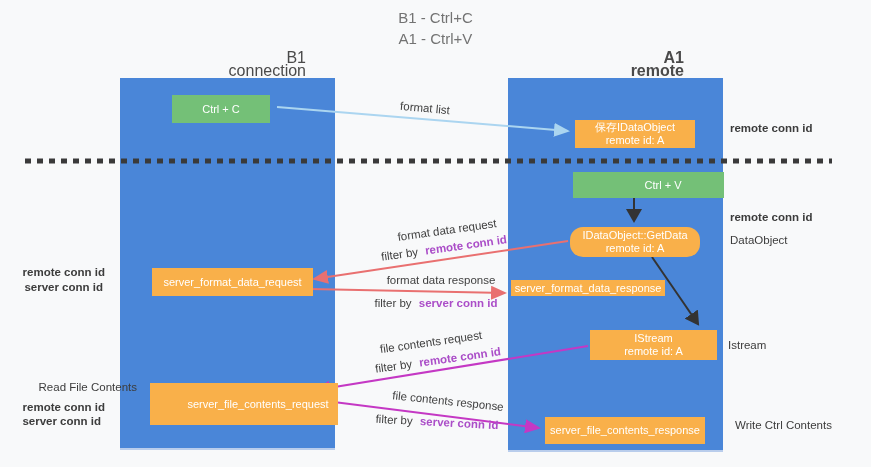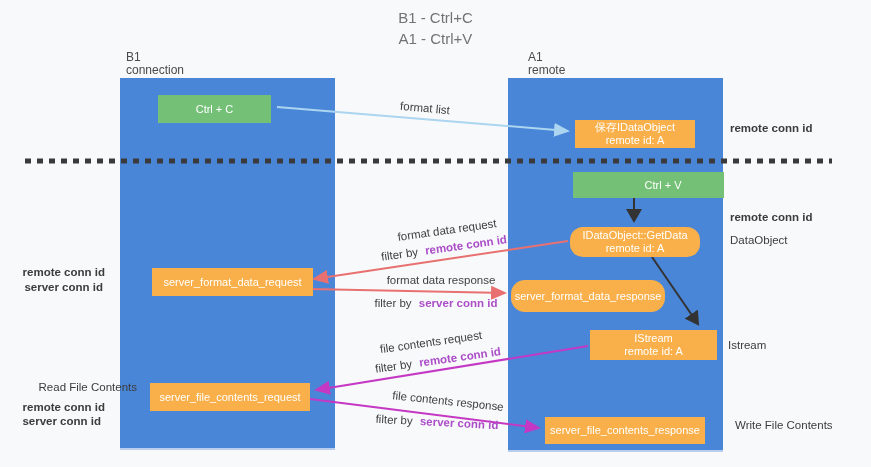--- a/index.html
+++ b/index.html
@@ -1,20 +1,20 @@
 <!DOCTYPE html>
 <html><head>
 <meta charset="utf-8">
 <style>
   html,body{margin:0;padding:0;background:#f8f9fa;}
   .canvas{position:relative;width:871px;height:467px;background:#f8f9fa;
           font-family:"Liberation Sans",sans-serif;overflow:hidden;}
   .title{position:absolute;top:7px;left:0;width:871px;text-align:center;
          font-size:15px;line-height:21px;color:#737373;}
-  .colheader{position:absolute;text-align:left;font-size:12px;line-height:13px;color:#4a4a4a;}
+  .colheader{position:absolute;text-align:right;font-size:16px;line-height:13px;color:#4a4a4a;}
   .col{position:absolute;background:#4a86d8;border-bottom:2px solid #b9cdec;}
   .svglayer{position:absolute;left:0;top:0;pointer-events:none;}
   .node{position:absolute;display:flex;flex-direction:column;align-items:center;
         justify-content:center;color:#ffffff;font-size:11px;line-height:13px;
         text-align:center;white-space:nowrap;}
   .green{background:#74c077;}
   .orange{background:#f9b04a;}
   .lbl{position:absolute;font-size:11.5px;color:#3f3f3f;white-space:nowrap;
        transform:translate(-50%,-50%);}
   .lbl span + span{padding-left:4px;}
@@ -30,21 +30,21 @@
 
   <div class="title">
     <div>B1 - Ctrl+C</div>
     <div>A1 - Ctrl+V</div>
   </div>
 
   <div class="colheader" style="left:126px;top:51px;width:180px;">
     <div>B1</div>
     <div>connection</div>
   </div>
-  <div class="colheader" style="left:528px;top:51px;width:180px;">
+  <div class="colheader" style="left:504px;top:51px;width:180px;font-weight:bold;">
     <div>A1</div>
     <div>remote</div>
   </div>
 
   <div class="col" style="left:120px;top:78px;width:215px;height:370px;"></div>
   <div class="col" style="left:508px;top:78px;width:215px;height:372px;"></div>
 
   <svg class="svglayer" width="871" height="467" viewBox="0 0 871 467">
     <defs>
       <marker id="mblue" markerWidth="9" markerHeight="7" refX="7" refY="3.5" orient="auto">
@@ -68,21 +68,21 @@
     <line x1="634" y1="198" x2="634" y2="221" stroke="#333333" stroke-width="2" marker-end="url(#mblack)"></line>
     <line x1="652" y1="257" x2="698" y2="324" stroke="#333333" stroke-width="2" marker-end="url(#mblack)"></line>
 
     <line x1="568" y1="241" x2="314" y2="279" stroke="#e97070" stroke-width="2" marker-end="url(#msalmon)"></line>
     <line x1="310" y1="289" x2="505" y2="293" stroke="#e97070" stroke-width="2" marker-end="url(#msalmon)"></line>
 
     <line x1="588" y1="346" x2="316" y2="390" stroke="#c438c4" stroke-width="2" marker-end="url(#mmagenta)"></line>
     <line x1="310" y1="399" x2="539" y2="428" stroke="#c438c4" stroke-width="2" marker-end="url(#mmagenta)"></line>
   </svg>
 
-  <div class="node green" style="left:158px;top:95px;width:113px;height:28px;">
+  <div class="node green" style="left:172px;top:95px;width:98px;height:28px;">
     <div>Ctrl + C</div>
   </div>
 
   <div class="node orange" style="left:575px;top:120px;width:120px;height:28px;align-items:center;">
     <div>保存IDataObject</div>
     <div>remote id: A</div>
   </div>
 
   <div class="node green" style="left:573px;top:172px;width:122px;height:26px;padding-left:29px;">
     <div>Ctrl + V</div>
@@ -95,25 +95,25 @@
 
   <div class="node orange" style="left:590px;top:330px;width:127px;height:30px;">
     <div>IStream</div>
     <div>remote id: A</div>
   </div>
 
   <div class="node orange" style="left:152px;top:268px;width:161px;height:28px;">
     <div>server_format_data_request</div>
   </div>
 
-  <div class="node orange" style="left:511px;top:280px;width:154px;height:32px;border-radius:14px;">
+  <div class="node orange" style="left:511px;top:280px;width:154px;height:16px;">
     <div>server_format_data_response</div>
   </div>
 
-  <div class="node orange" style="left:150px;top:383px;width:160px;height:28px;">
+  <div class="node orange" style="left:150px;top:383px;width:160px;height:42px;padding-left:28px;">
     <div>server_file_contents_request</div>
   </div>
 
   <div class="node orange" style="left:545px;top:417px;width:160px;height:27px;">
     <div>server_file_contents_response</div>
   </div>
 
   <div class="lbl" style="left:425px;top:108px;transform:translate(-50%,-50%) rotate(5deg);">
     <span>format list</span>
   </div>
@@ -172,16 +172,16 @@
   <div class="side purple" style="left:730px;top:211px;">
     <span>remote conn id</span>
   </div>
   <div class="side" style="left:730px;top:234px;">
     <span>DataObject</span>
   </div>
   <div class="side" style="left:728px;top:339px;">
     <span>Istream</span>
   </div>
   <div class="side" style="left:735px;top:419px;">
-    <span>Write File Contents</span>
+    <span>Write Ctrl Contents</span>
   </div>
 
 </div>
 
 </body></html>

